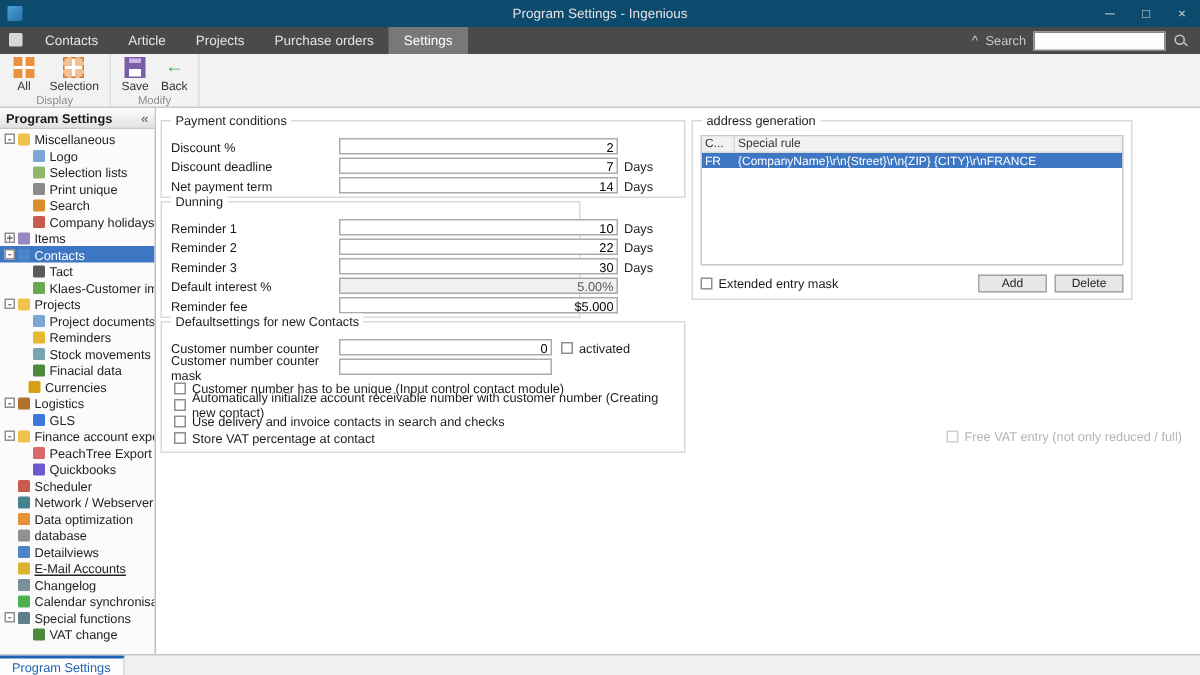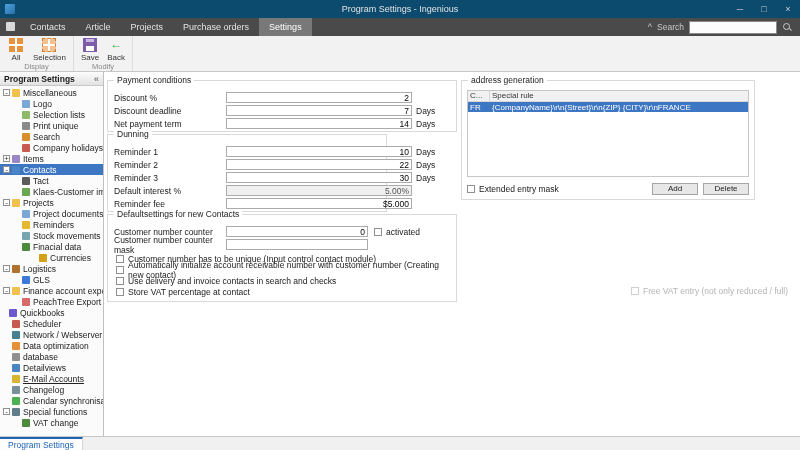--- a/index.html
+++ b/index.html
@@ -231,21 +231,21 @@
           <div class="tree-row" style="padding-left: 13px;">
             <span class="expander spacer"></span>
             <span class="tree-icon" style="background: rgb(118, 165, 175);"></span>
             <span>Stock movements</span>
           </div>
           <div class="tree-row" style="padding-left: 13px;">
             <span class="expander spacer"></span>
             <span class="tree-icon" style="background: rgb(78, 138, 60);"></span>
             <span>Finacial data</span>
           </div>
-          <div class="tree-row" style="padding-left: 30px;">
+          <div class="tree-row" style="padding-left: 10px;">
             <span class="expander spacer"></span>
             <span class="tree-icon" style="background: rgb(212, 160, 23);"></span>
             <span>Currencies</span>
           </div>
           <div class="tree-row" style="padding-left: 3px;">
             <span class="expander">-</span>
             <span class="tree-icon" style="background: rgb(176, 114, 46);"></span>
             <span>Logistics</span>
           </div>
           <div class="tree-row" style="padding-left: 13px;">
@@ -256,21 +256,21 @@
           <div class="tree-row" style="padding-left: 3px;">
             <span class="expander">-</span>
             <span class="tree-icon" style="background: rgb(240, 194, 75);"></span>
             <span>Finance account export</span>
           </div>
           <div class="tree-row" style="padding-left: 13px;">
             <span class="expander spacer"></span>
             <span class="tree-icon" style="background: rgb(217, 106, 106);"></span>
             <span>PeachTree Export</span>
           </div>
-          <div class="tree-row" style="">
+          <div class="tree-row" style="padding-left: 13px;">
             <span class="expander spacer"></span>
             <span class="tree-icon" style="background: rgb(106, 90, 205);"></span>
             <span>Quickbooks</span>
           </div>
           <div class="tree-row" style="padding-left: 3px;">
             <span class="expander spacer"></span>
             <span class="tree-icon" style="background: rgb(198, 91, 78);"></span>
             <span>Scheduler</span>
           </div>
           <div class="tree-row" style="padding-left: 3px;">

